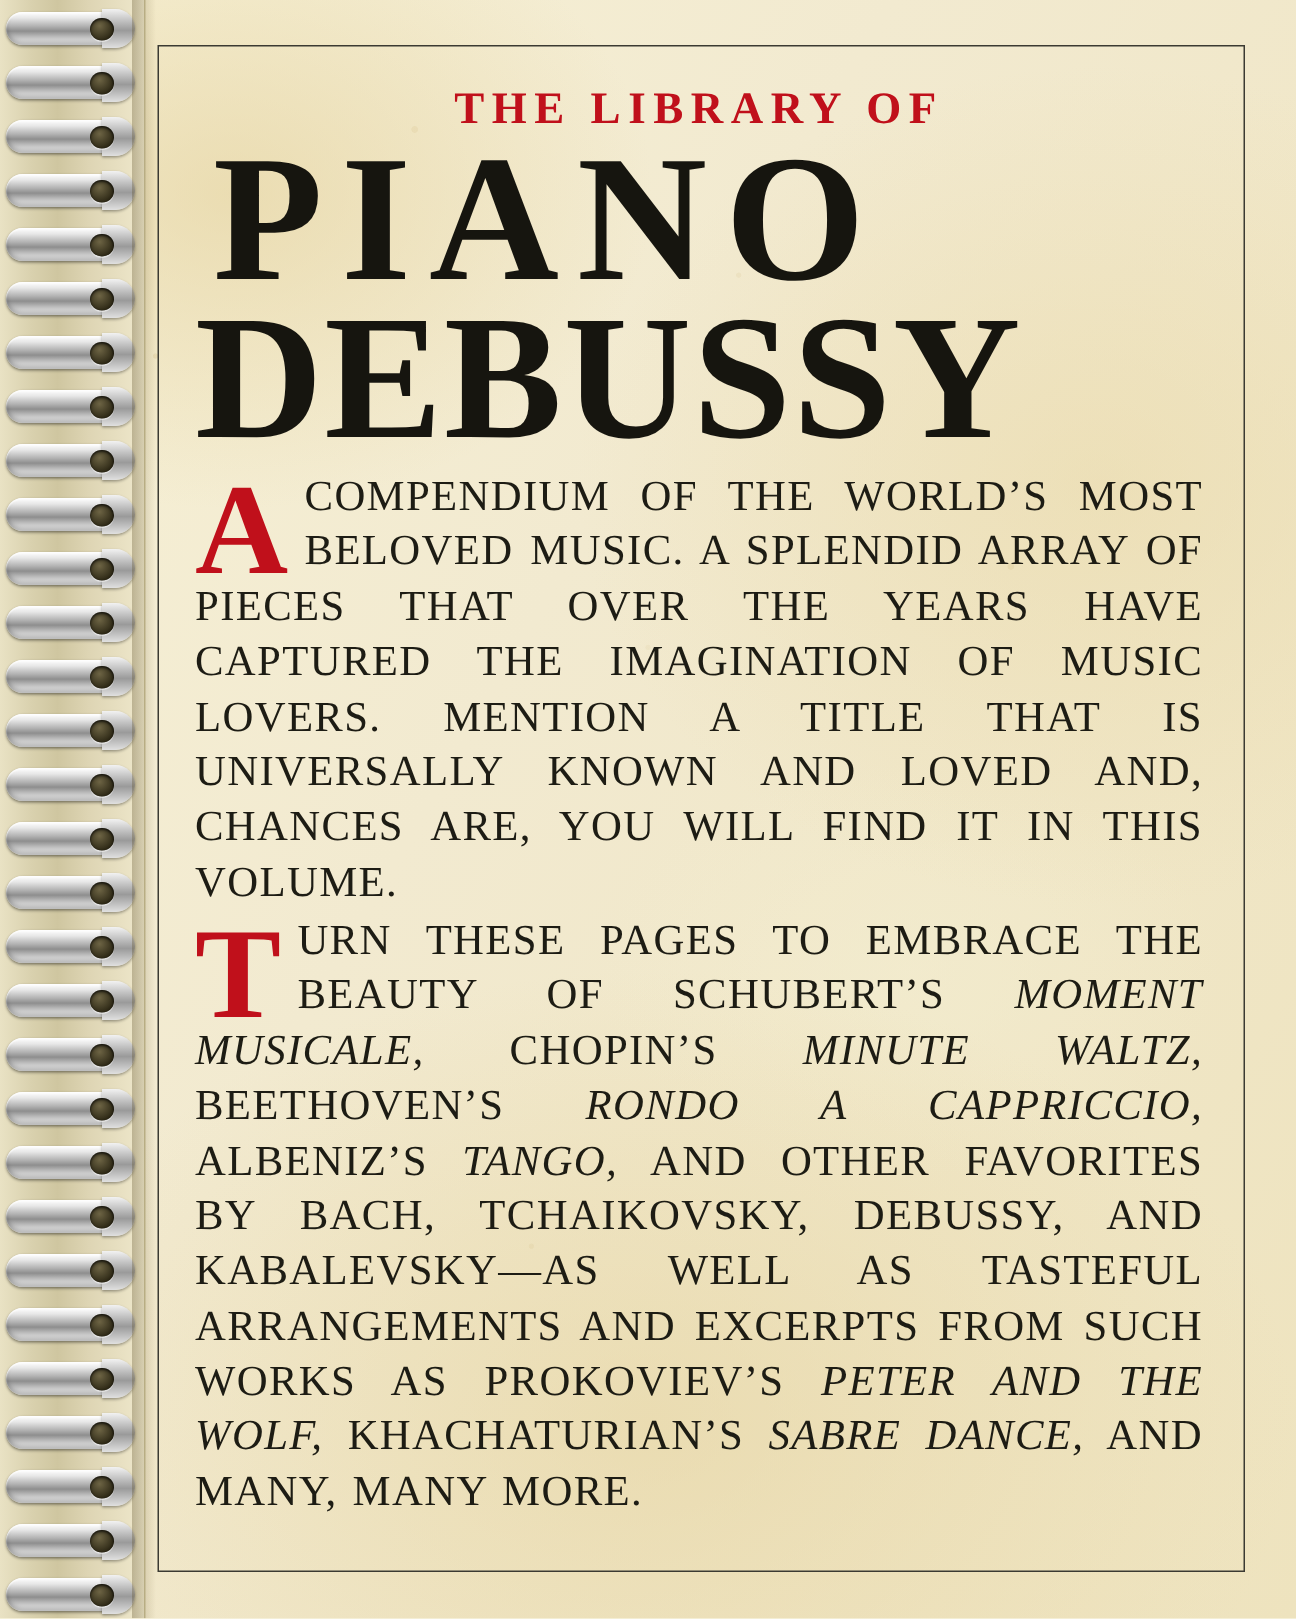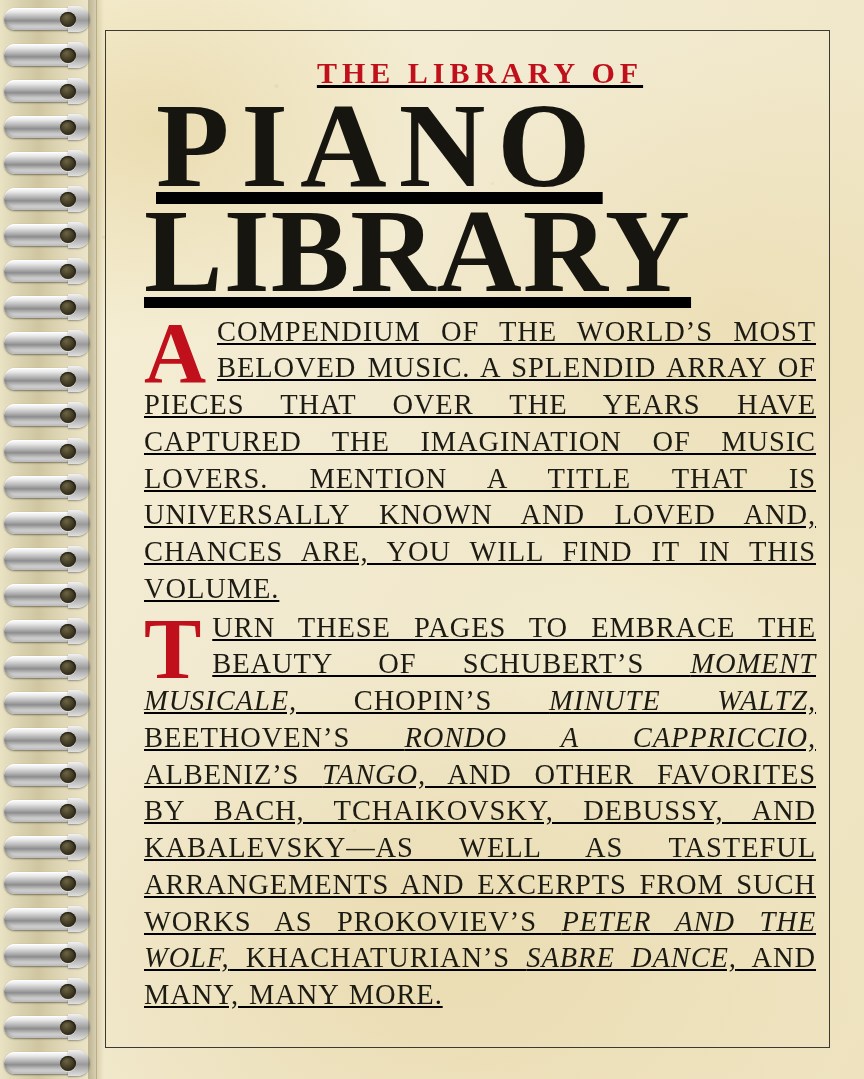--- a/index.html
+++ b/index.html
@@ -124,27 +124,26 @@
     top: 30px;
     width: 725px;
     height: 1018px;
     border: 1px solid #3b3a32;
     box-sizing: border-box;
   }
 
   
   .content {
     position: absolute;
-    left: 130px;
+    left: 116px;
     top: 38px;
     width: 700px;
     height: 1002px;
     box-sizing: border-box;
     padding: 10px 14px 0 14px;
-    text-decoration: underline;
   }
 
   .kicker {
     text-align: center;
     color: #c0101b;
     font-family: "Liberation Serif", serif;
     font-size: 30px;
     font-weight: 700;
     letter-spacing: 5px;
     margin-top: 8px;
@@ -368,21 +367,21 @@
   <div class="binding-shadow"></div>
 
   <div class="frame"></div>
 
   <div class="content">
 
     <div class="kicker">THE LIBRARY OF</div>
 
     <div class="bigtitle">
       <span class="line1">PIANO</span>
-      <span class="line2">LIBRARY</span>
+      <span class="line2">DEBUSSY</span>
     </div>
 
     <div class="blurb">
 
       <p>
         <span class="dropcap">A</span><span>COMPENDIUM OF THE WORLD’S MOST BELOVED MUSIC. A SPLENDID ARRAY OF PIECES THAT OVER THE YEARS HAVE CAPTURED THE IMAGINATION OF MUSIC LOVERS. MENTION A TITLE THAT IS UNIVERSALLY KNOWN AND LOVED AND, CHANCES ARE, YOU WILL FIND IT IN THIS VOLUME.</span>
       </p>
       <div class="clearer"></div>
 
       <p>

